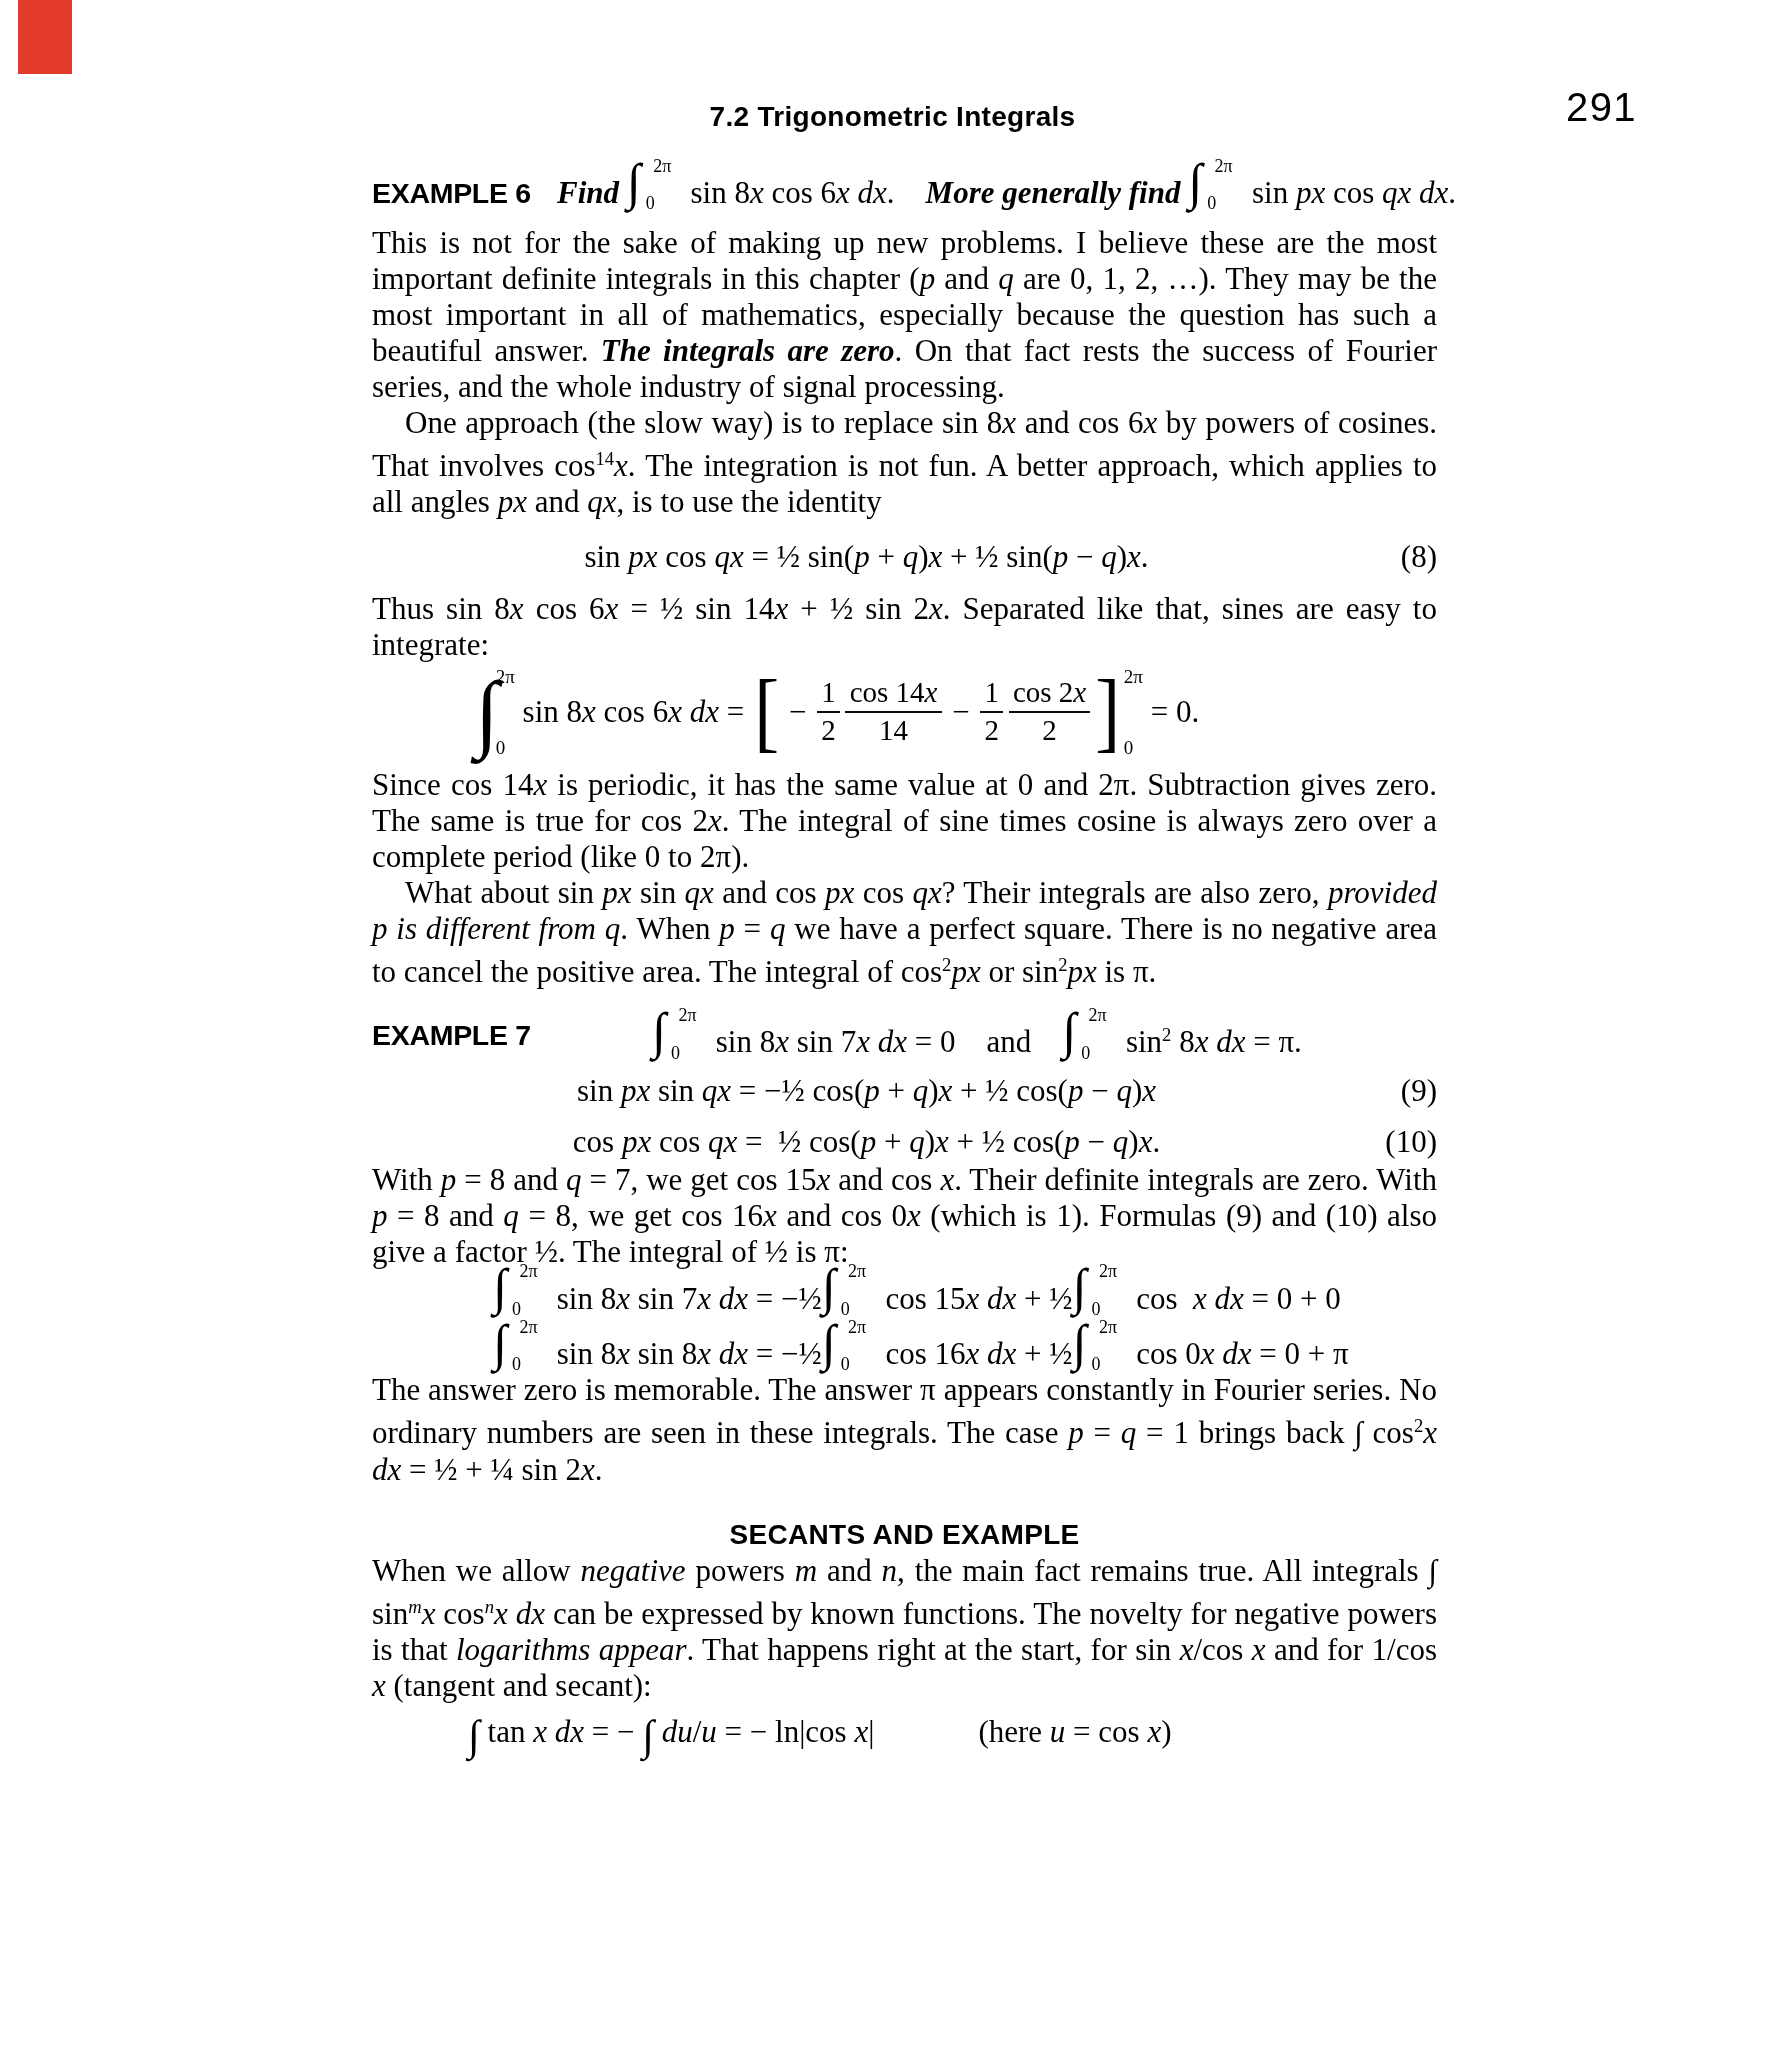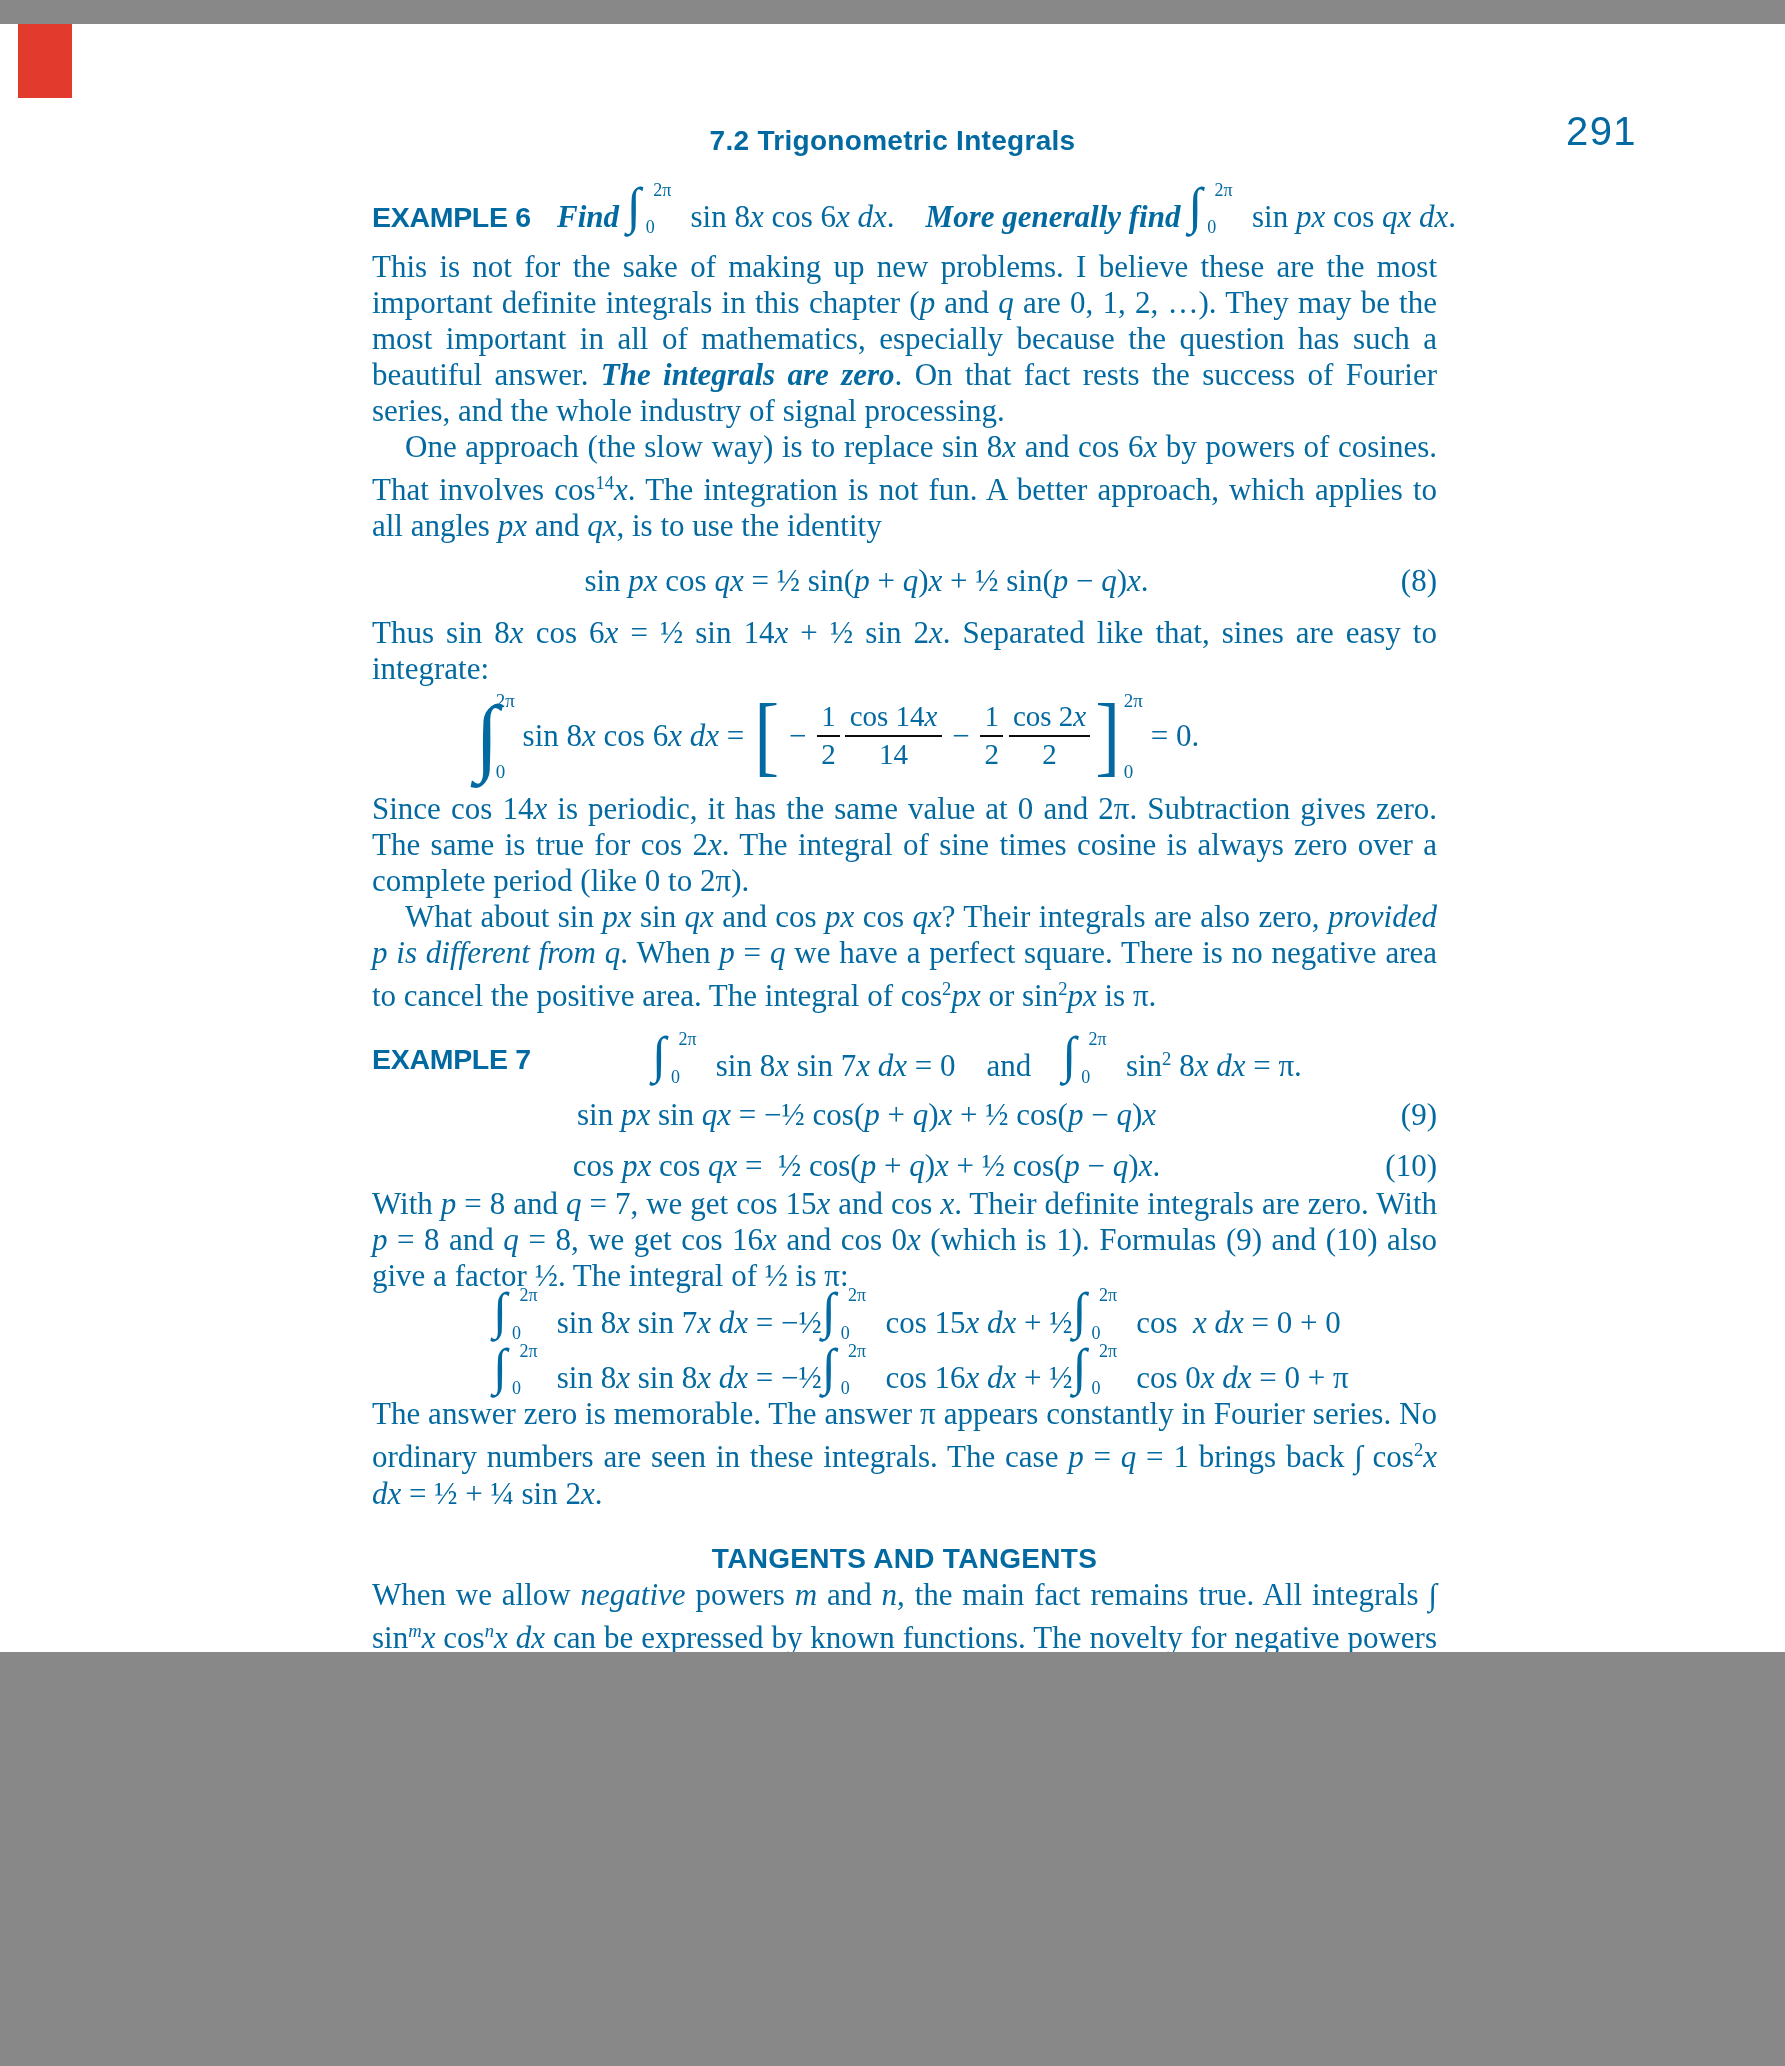--- a/index.html
+++ b/index.html
@@ -1,18 +1,18 @@
 <!DOCTYPE html>
 <html style="font-size:11px"><head>
 <meta charset="utf-8">
 <style>
   html,body{margin:0;padding:0;background:#888;}
-  .page{position:relative;width:1785px;height:1628px;background:#ffffff;
-        font-family:"Liberation Serif",serif;font-size:31px;line-height:36px;color:#0369a1;
-        overflow:hidden;margin-top:24px;}
+  .page{position:relative;width:1785px;height:2066px;background:#ffffff;
+        font-family:"Liberation Serif",serif;font-size:31px;line-height:36px;color:#000000;
+        overflow:hidden;}
   .artifact{position:absolute;left:18px;top:0;width:54px;height:74px;}
   
   .header{position:absolute;top:89px;left:0;width:100%;height:56px;}
   .section-title{position:absolute;left:50%;transform:translateX(-50%);top:9.7px;
         font-family:"Liberation Sans",sans-serif;font-weight:700;font-size:28px;letter-spacing:0.3px;white-space:nowrap;}
   .page-number{position:absolute;right:148px;top:0;font-family:"Liberation Sans",sans-serif;
         font-size:40px;font-weight:400;letter-spacing:1.4px;}
   
   .content{position:absolute;left:372px;top:175px;width:1065px;}
   p.para{margin:0;text-align:justify;}
@@ -133,21 +133,21 @@
     </div>
 
     <p class="para p7">With <i>p</i> = 8 and <i>q</i> = 7, we get cos 15<i>x</i> and cos <i>x</i>. Their definite integrals are zero. With <i>p</i> = 8 and <i>q</i> = 8, we get cos 16<i>x</i> and cos 0<i>x</i> (which is 1). Formulas (9) and (10) also give a factor ½. The integral of ½ is π:</p>
 
     <div class="dline dlineA"><span class="ii"><span class="is">∫</span><span class="iu">2π</span><span class="il">0</span></span> sin 8<i>x</i> sin 7<i>x</i> <i>dx</i> = −½<span class="ii"><span class="is">∫</span><span class="iu">2π</span><span class="il">0</span></span> cos 15<i>x</i> <i>dx</i> + ½<span class="ii"><span class="is">∫</span><span class="iu">2π</span><span class="il">0</span></span> cos <i>x</i> <i>dx</i> = 0 + 0</div>
 
     <div class="dline dlineB"><span class="ii"><span class="is">∫</span><span class="iu">2π</span><span class="il">0</span></span> sin 8<i>x</i> sin 8<i>x</i> <i>dx</i> = −½<span class="ii"><span class="is">∫</span><span class="iu">2π</span><span class="il">0</span></span> cos 16<i>x</i> <i>dx</i> + ½<span class="ii"><span class="is">∫</span><span class="iu">2π</span><span class="il">0</span></span> cos 0<i>x</i> <i>dx</i> = 0 + π</div>
 
     <p class="para p8">The answer zero is memorable. The answer π appears constantly in Fourier series. No ordinary numbers are seen in these integrals. The case <i>p</i> = <i>q</i> = 1 brings back ∫ cos<sup>2</sup><i>x</i> <i>dx</i> = ½ + ¼ sin 2<i>x</i>.</p>
 
-    <div class="sheading">TANGENTS AND TANGENTS</div>
+    <div class="sheading">SECANTS AND EXAMPLE</div>
 
     <p class="para p9">When we allow <i>negative</i> powers <i>m</i> and <i>n</i>, the main fact remains true. All integrals ∫ sin<sup><i>m</i></sup><i>x</i> cos<sup><i>n</i></sup><i>x</i> <i>dx</i> can be expressed by known functions. The novelty for negative pow­ers is that <i>logarithms appear</i>. That happens right at the start, for sin <i>x</i>/cos <i>x</i> and for 1/cos <i>x</i> (tangent and secant):</p>
 
     <div class="tanline"><span class="si">∫</span> tan <i>x</i> <i>dx</i> = − <span class="si">∫</span> <i>du</i>/<i>u</i> = − ln|cos <i>x</i>|<span class="gapw"></span>(here <i>u</i> = cos <i>x</i>)</div>
 
 
   </div>
 </div>
 
 

